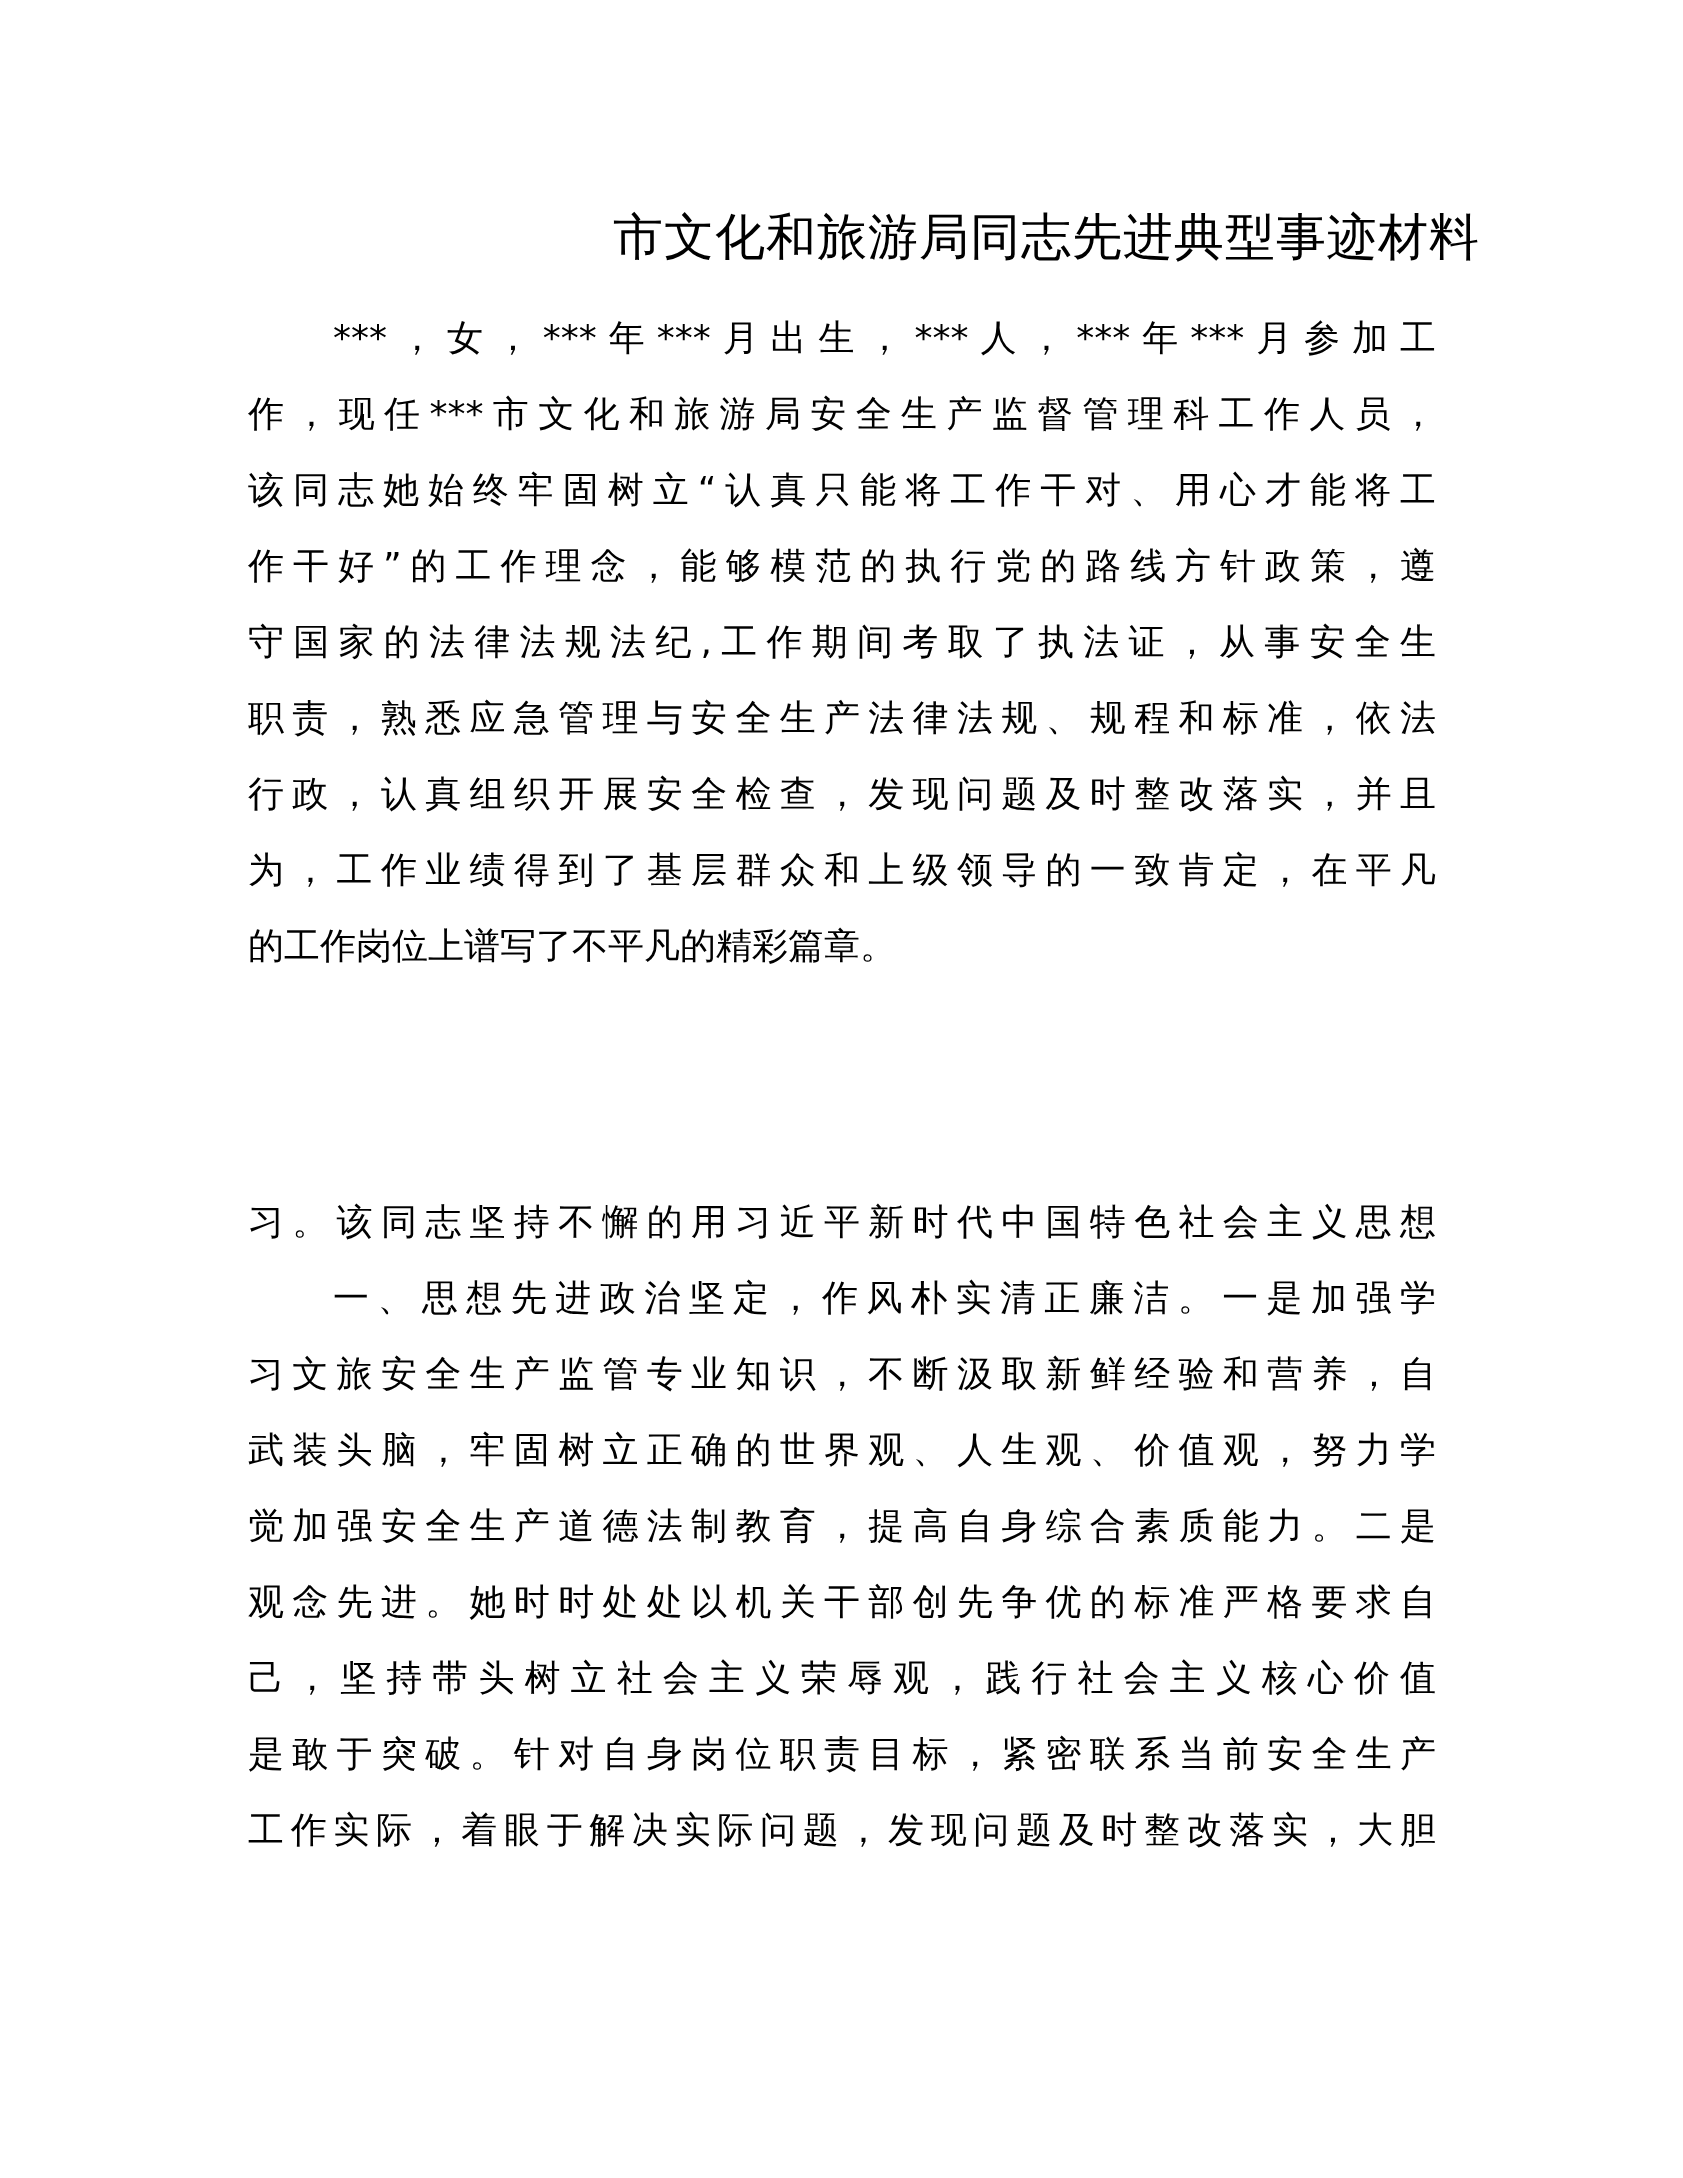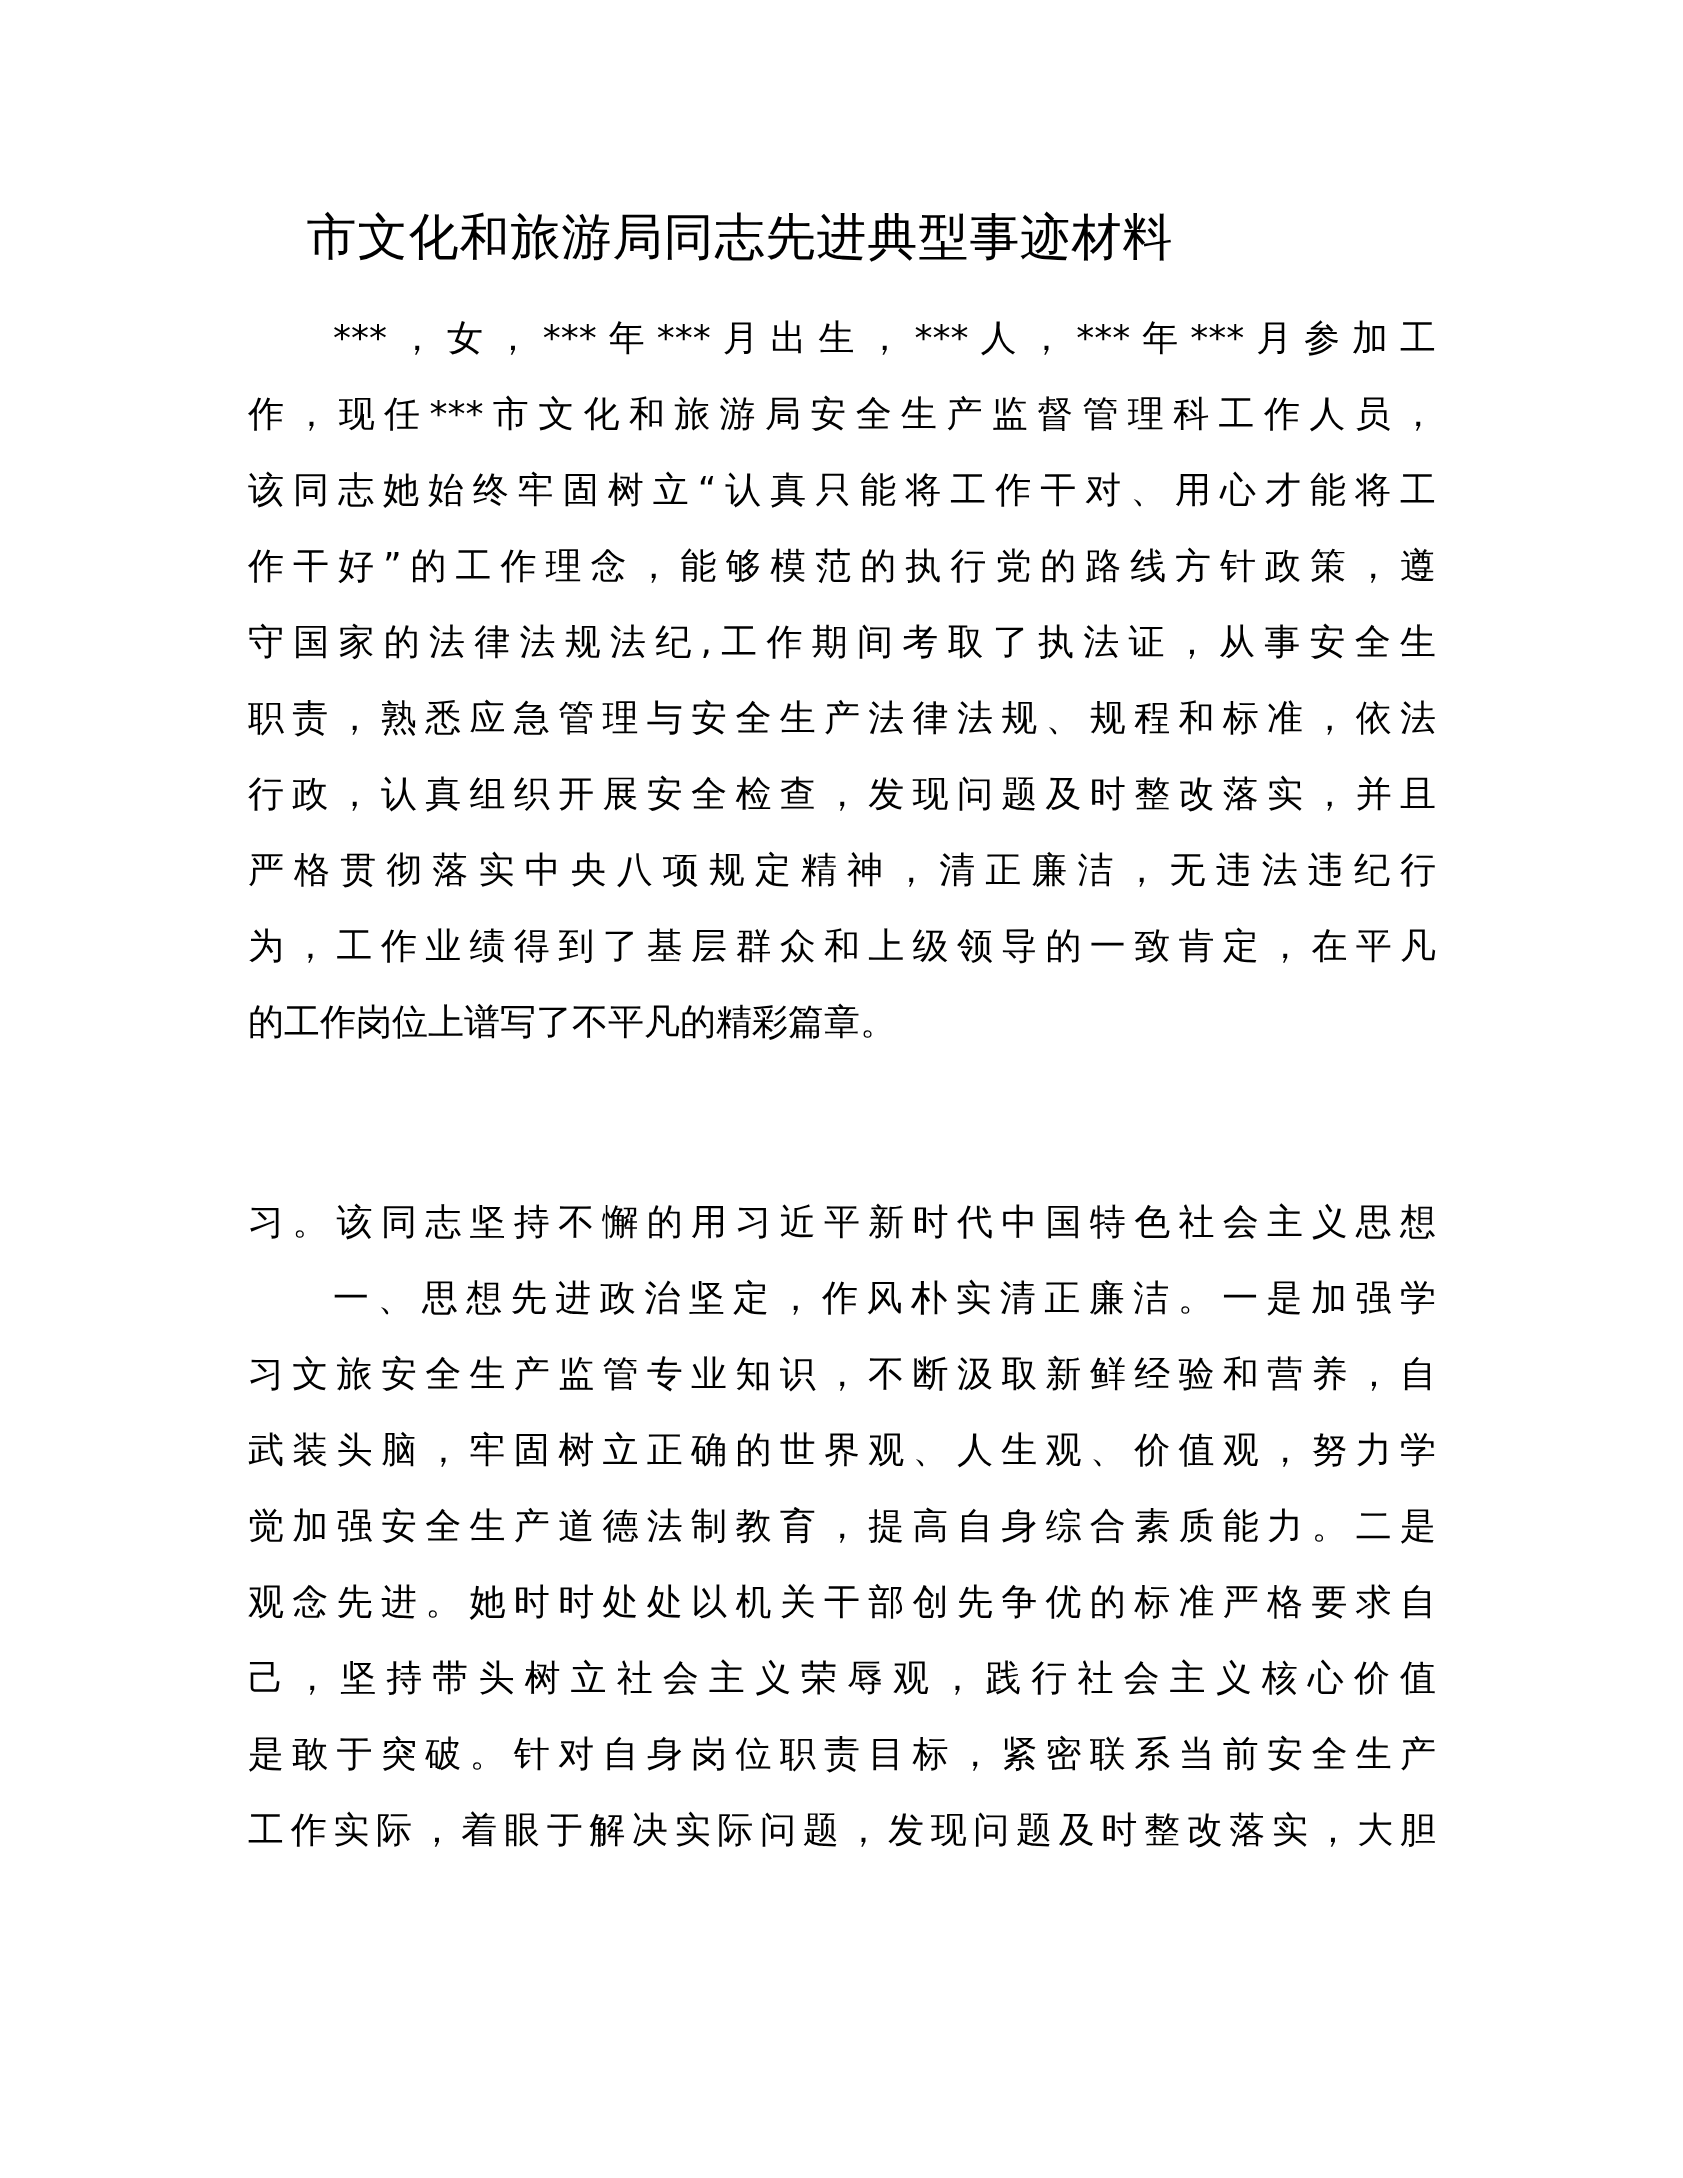--- a/index.html
+++ b/index.html
@@ -21,21 +21,21 @@
       top: 0;
       width: 1683px;
       height: 2178px;
       background: #ffffff;
     }
     .doc-title {
       position: absolute;
       top: 202px;
       left: 0;
       width: 1480px;
-      text-align: center;
+      text-align: right;
       font-size: 50px;
       line-height: 71px;
       letter-spacing: 1px;
       white-space: nowrap;
     }
     .paragraph {
       position: absolute;
       left: 248px;
       width: 1188px;
     }
@@ -66,21 +66,20 @@
   <div class="doc-title">市文化和旅游局同志先进典型事迹材料</div>
 
   <div class="paragraph para-1">
     <span class="line first">***，女，***年***月出生，***人，***年***月参加工</span>
     <span class="line">作，现任***市文化和旅游局安全生产监督管理科工作人员，</span>
     <span class="line">该同志她始终牢固树立“认真只能将工作干对、用心才能将工</span>
     <span class="line">作干好”的工作理念，能够模范的执行党的路线方针政策，遵</span>
     <span class="line">守国家的法律法规法纪,工作期间考取了执法证，从事安全生</span>
     <span class="line">职责，熟悉应急管理与安全生产法律法规、规程和标准，依法</span>
     <span class="line">行政，认真组织开展安全检查，发现问题及时整改落实，并且</span>
-    <span class="line">严格贯彻落实中央八项规定精神，清正廉洁，无违法违纪行</span>
     <span class="line">为，工作业绩得到了基层群众和上级领导的一致肯定，在平凡</span>
     <span class="line last">的工作岗位上谱写了不平凡的精彩篇章。</span>
   </div>
 
   <div class="paragraph para-2">
     <span class="line">习。该同志坚持不懈的用习近平新时代中国特色社会主义思想</span>
     <span class="line first">一、思想先进政治坚定，作风朴实清正廉洁。一是加强学</span>
     <span class="line">习文旅安全生产监管专业知识，不断汲取新鲜经验和营养，自</span>
     <span class="line">武装头脑，牢固树立正确的世界观、人生观、价值观，努力学</span>
     <span class="line">觉加强安全生产道德法制教育，提高自身综合素质能力。二是</span>

